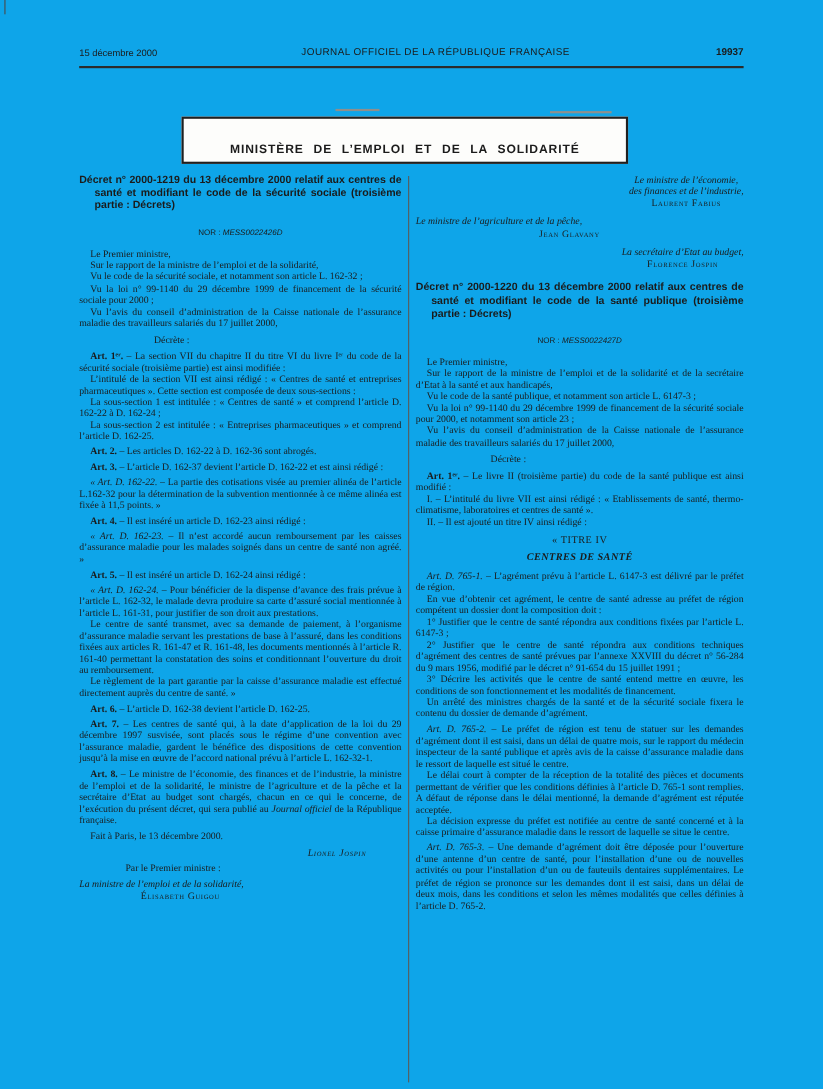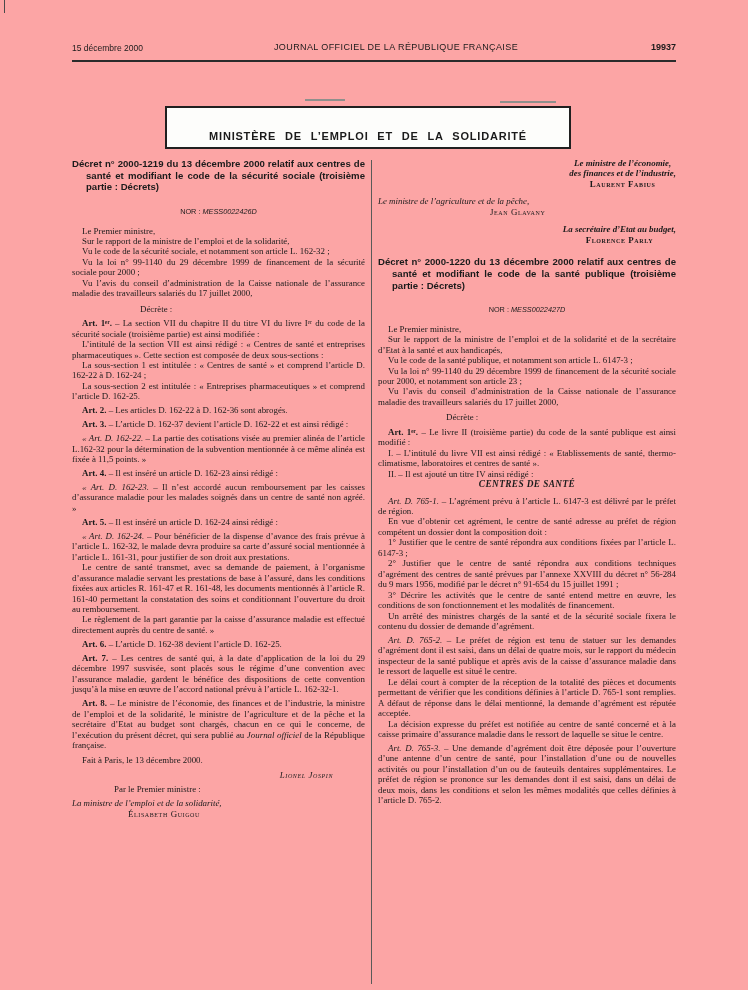--- a/index.html
+++ b/index.html
@@ -1,18 +1,18 @@
 <!DOCTYPE html>
 <html lang="fr"><head>
 <meta charset="utf-8">
 <style>
   html,body{margin:0;padding:0;background:#e8e8e6;}
   .page{
     position:relative;width:748px;height:990px;margin:0 auto;
-    background:#fca5a5;color:#1b1b1b;
+    background:#0ea5e9;color:#1b1b1b;
     font-family:"Liberation Serif","DejaVu Serif",serif;
     overflow:hidden;
   }
   
   .hdr-date{position:absolute;left:72px;top:43px;
     font-family:"Liberation Sans","DejaVu Sans",sans-serif;font-size:8.5px;}
   .hdr-journal{position:absolute;left:0;right:0;top:42px;text-align:center;
     font-family:"Liberation Sans","DejaVu Sans",sans-serif;font-size:9px;letter-spacing:.4px;padding-left:44px;}
   .hdr-page{position:absolute;left:476px;top:42px;width:200px;text-align:right;
     font-family:"Liberation Sans","DejaVu Sans",sans-serif;font-size:9px;font-weight:bold;}
@@ -41,21 +41,21 @@
   .i{font-style:italic;}
   .sc{font-variant:small-caps;letter-spacing:.6px;}
   .decrete{text-indent:0;margin:5px 0 4px 68px;}
   
   .fait{margin-top:5px;}
   .sig-right{text-indent:0;text-align:right;padding-right:32px;margin-top:4px;font-style:italic;}
   .par-pm{text-indent:0;margin:4px 0 2px 42px;}
   .sig-role-left{text-indent:0;font-style:italic;margin-top:3px;text-align:left;}
   .sig-name-ctr{text-indent:0;margin:1px 0 0 56px;text-align:left;}
   
-  .sigblock-r{text-align:right;margin:0 0 7px;font-weight:bold;}
+  .sigblock-r{text-align:right;margin:0 0 7px;}
   .sigblock-r .inner{display:inline-block;text-align:center;}
   .sigblock-r .role{font-style:italic;text-indent:0;}
   .sigblock-l{margin:0 0 7px;}
   .sigblock-l .role{font-style:italic;text-indent:0;text-align:left;}
   .sigblock-l .name{text-indent:0;margin-left:112px;text-align:left;}
   .rtitle-gap{margin-top:11px;}
   
   .titre-kicker{text-indent:0;text-align:center;margin:8px 0 4px;font-size:9.3px;letter-spacing:.5px;}
   .titre-main{text-indent:0;text-align:center;margin:0 0 6px;font-size:9.3px;
     font-weight:bold;font-style:italic;letter-spacing:.4px;}
@@ -128,39 +128,40 @@
         <div class="sc">Laurent Fabius</div>
       </span>
     </div>
     <div class="sigblock-l">
       <div class="role">Le ministre de l’agriculture et de la pêche,</div>
       <div class="name sc">Jean Glavany</div>
     </div>
     <div class="sigblock-r">
       <span class="inner">
         <div class="role">La secrétaire d’Etat au budget,</div>
-        <div class="sc">Florence Parly</div>
+        <div class="sc">Florence Jospin</div>
       </span>
     </div>
 
     <h2 class="dtitle rtitle-gap">Décret n° 2000-1220 du 13 décembre 2000 relatif aux centres de santé et modifiant le code de la santé publique (troisième partie : Décrets)</h2>
     <div class="nor"><span>NOR :</span> <span class="code">MESS0022427D</span></div>
 
     <p>Le Premier ministre,</p>
     <p>Sur le rapport de la ministre de l’emploi et de la solidarité et de la secrétaire d’Etat à la santé et aux handicapés,</p>
     <p>Vu le code de la santé publique, et notamment son article L. 6147-3 ;</p>
     <p>Vu la loi n° 99-1140 du 29 décembre 1999 de financement de la sécurité sociale pour 2000, et notamment son article 23 ;</p>
     <p>Vu l’avis du conseil d’administration de la Caisse nationale de l’assurance maladie des travailleurs salariés du 17 juillet 2000,</p>
 
     <p class="decrete">Décrète :</p>
 
     <p class="sp"><span class="b">Art. 1ᵉʳ.</span><span> – Le livre II (troisième partie) du code de la santé publique est ainsi modifié :</span></p>
     <p>I. – L’intitulé du livre VII est ainsi rédigé : « Etablissements de santé, thermo-climatisme, laboratoires et centres de santé ».</p>
     <p>II. – Il est ajouté un titre IV ainsi rédigé :</p>
 
+    <p class="titre-kicker">« TITRE IV</p>
     <p class="titre-main">CENTRES DE SANTÉ</p>
 
     <p class="sp"><span class="i">Art. D. 765-1.</span><span> – L’agrément prévu à l’article L. 6147-3 est délivré par le préfet de région.</span></p>
     <p>En vue d’obtenir cet agrément, le centre de santé adresse au préfet de région compétent un dossier dont la composition doit :</p>
     <p>1° Justifier que le centre de santé répondra aux conditions fixées par l’article L. 6147-3 ;</p>
     <p>2° Justifier que le centre de santé répondra aux conditions techniques d’agrément des centres de santé prévues par l’annexe XXVIII du décret n° 56-284 du 9 mars 1956, modifié par le décret n° 91-654 du 15 juillet 1991 ;</p>
     <p>3° Décrire les activités que le centre de santé entend mettre en œuvre, les conditions de son fonctionnement et les modalités de financement.</p>
     <p>Un arrêté des ministres chargés de la santé et de la sécurité sociale fixera le contenu du dossier de demande d’agrément.</p>
 
     <p class="sp"><span class="i">Art. D. 765-2.</span><span> – Le préfet de région est tenu de statuer sur les demandes d’agrément dont il est saisi, dans un délai de quatre mois, sur le rapport du médecin inspecteur de la santé publique et après avis de la caisse d’assurance maladie dans le ressort de laquelle est situé le centre.</span></p>

